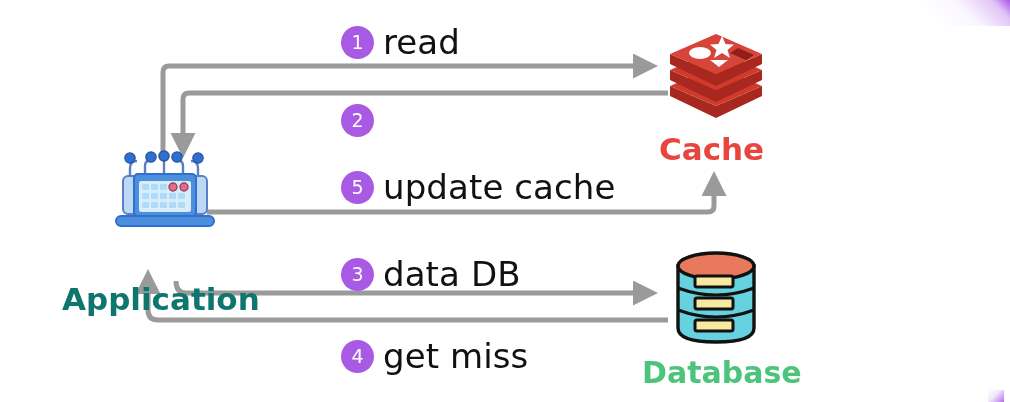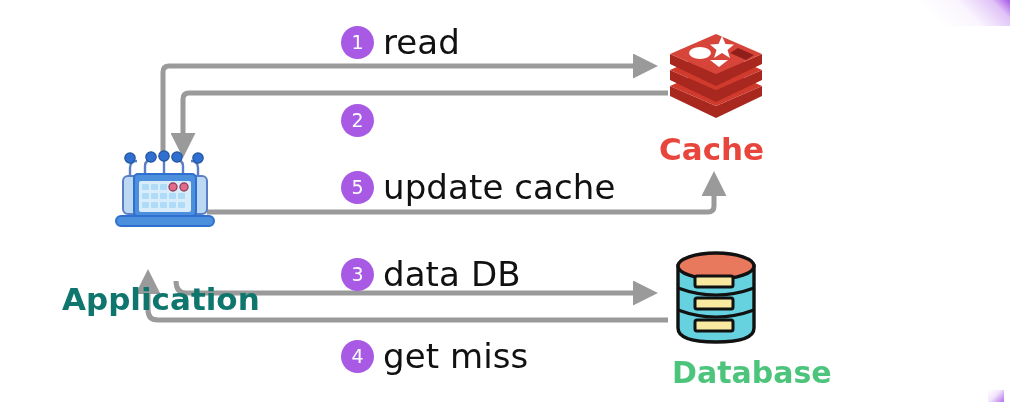--- a/index.html
+++ b/index.html
@@ -36,21 +36,21 @@
     font-size:19px;font-weight:500;
     display:flex;align-items:center;justify-content:center;
     line-height:1;flex:0 0 auto;
   }
   .step-text{font-size:34px;color:#111;letter-spacing:.1px;}
 
   
   .node-label{position:absolute;font-weight:bold;white-space:nowrap;}
   #label-application{font-size:31px;color:#0f766e;left:62px;top:241px;margin-top:40px;}
   #label-cache{font-size:31px;color:#e8453c;left:659px;top:131px;}
-  #label-database{font-size:30px;color:#4cc47c;left:642px;top:355px;margin-left:30px;}
+  #label-database{font-size:30px;color:#4cc47c;left:642px;top:355px;}
 
   
   .icon{position:absolute;}
   #icon-application{left:112px;top:136px;width:106px;height:98px;}
   #icon-cache{left:666px;top:26px;width:100px;height:95px;}
   #icon-database{left:670px;top:250px;width:92px;height:94px;}
 </style>
 </head>
 <body>
 

